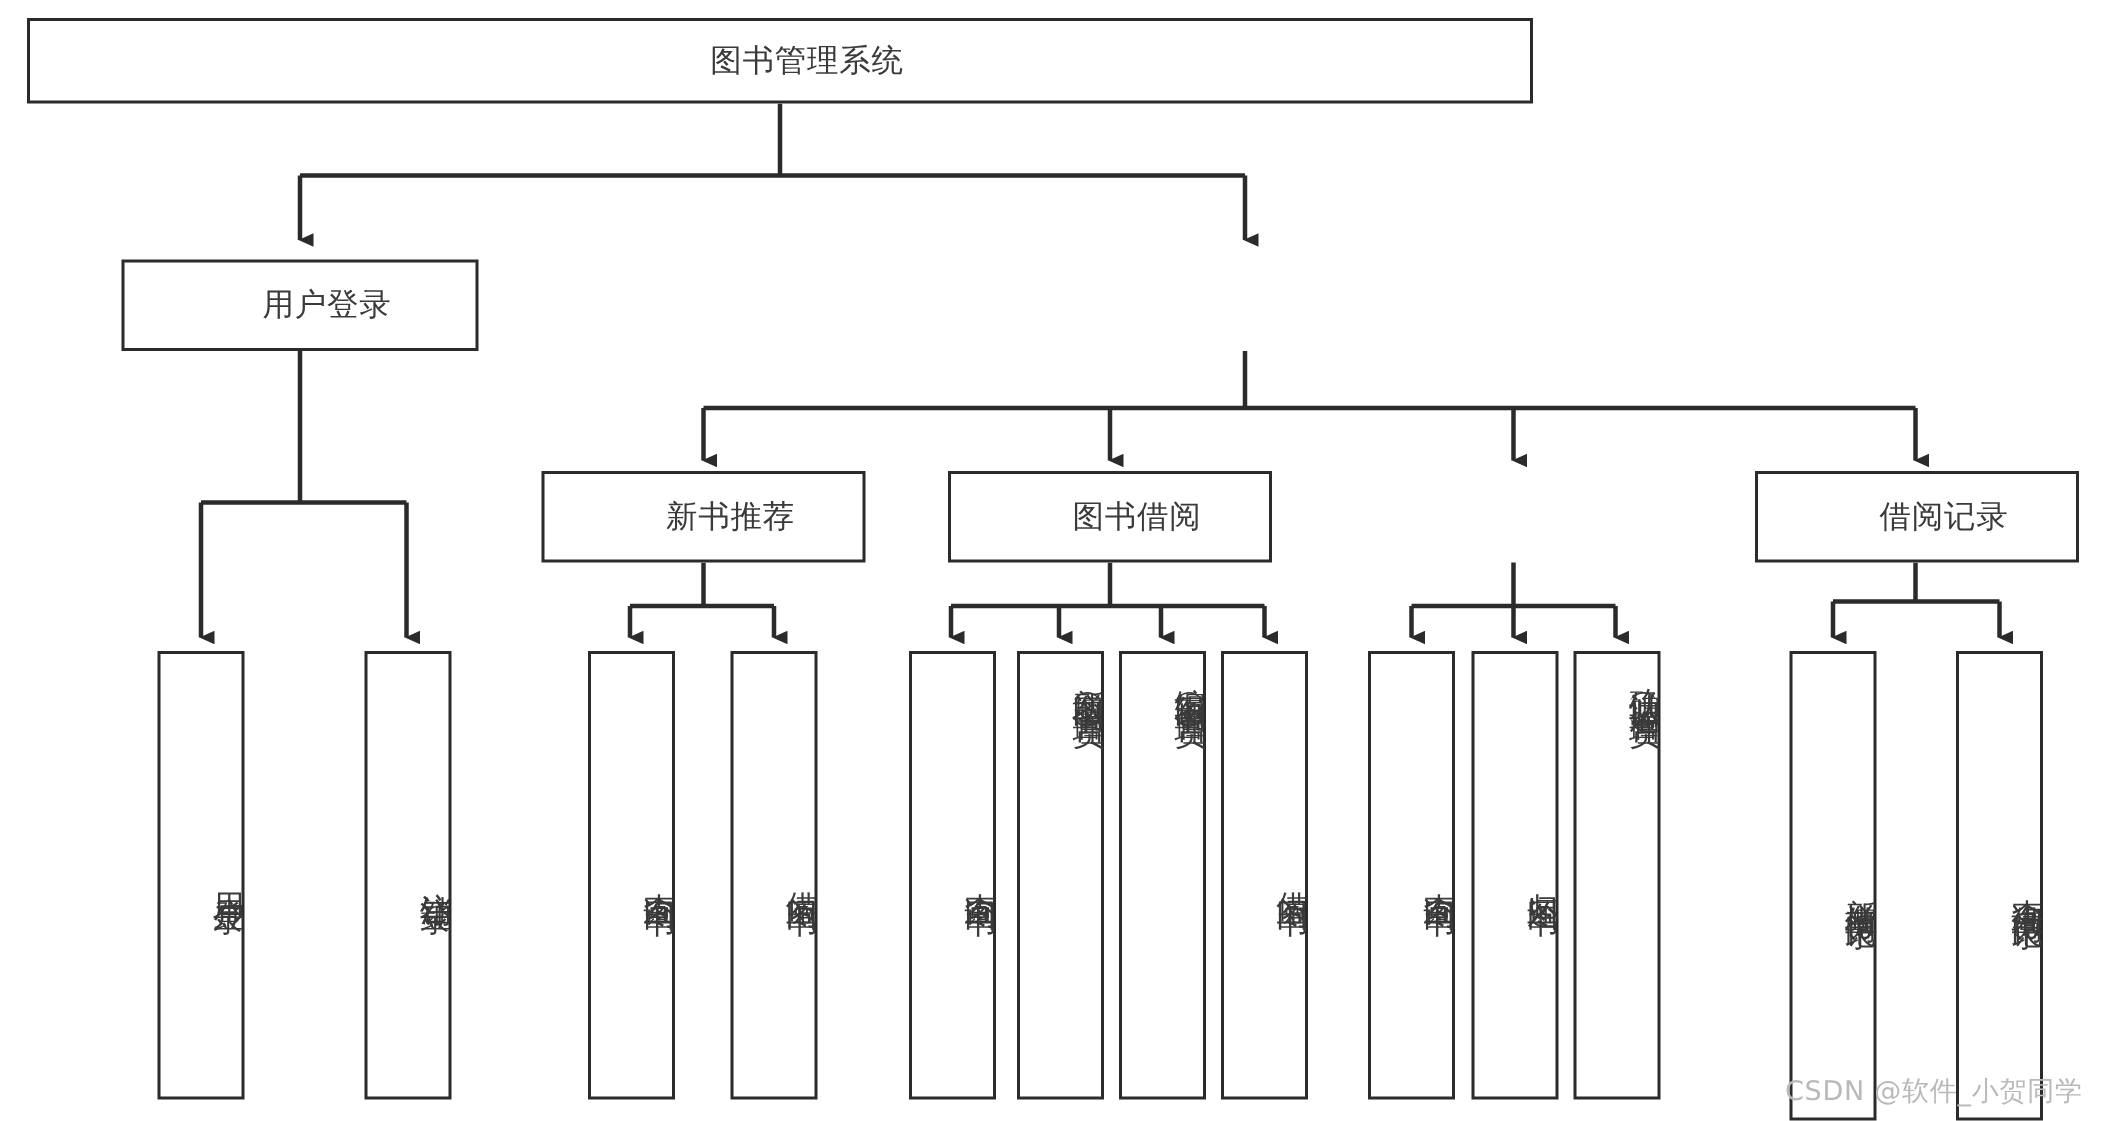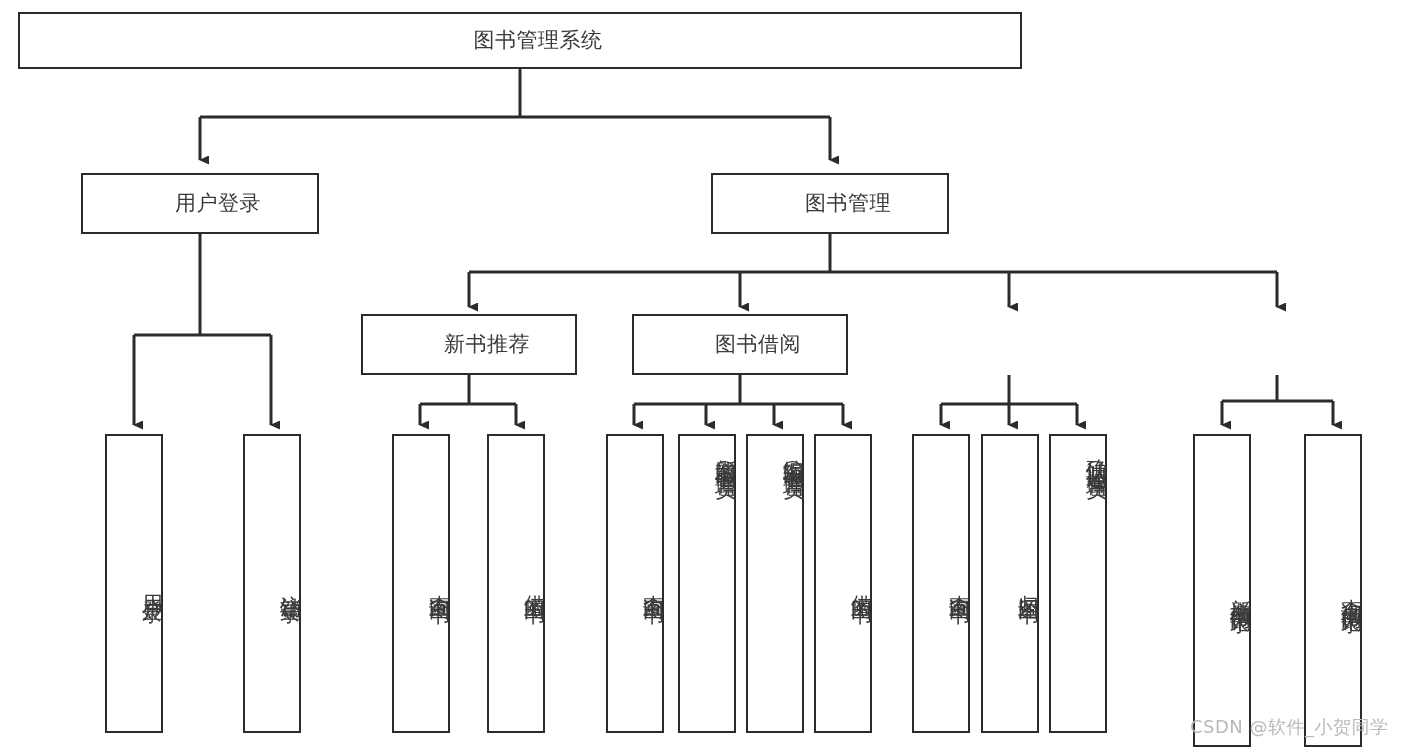--- a/index.html
+++ b/index.html
@@ -140,33 +140,33 @@
   </svg>
 
   <div class="node-box node-h" style="left:18px; top:12px; width:1004px; height:57px;">
     <span class="node-label">图书管理系统</span>
   </div>
 
   <div class="node-box node-h" style="left:81px; top:173px; width:238px; height:61px;">
     <span class="node-label">用户登录</span>
   </div>
 
-  <div class="node-box node-h" style="left:711px; top:173px; width:238px; height:61px;">
-    <span class="node-label">图书管理</span>
-  </div>
 
   <div class="node-box node-h" style="left:632px; top:314px; width:216px; height:61px;">
     <span class="node-label">图书借阅</span>
   </div>
 
   <div class="node-box node-h" style="left:361px; top:314px; width:216px; height:61px;">
     <span class="node-label">新书推荐</span>
   </div>
 
 
+  <div class="node-box node-h" style="left:1170px; top:314px; width:216px; height:61px;">
+    <span class="node-label">借阅记录</span>
+  </div>
 
   <div class="node-box node-v center-v" style="left:105px; top:434px; width:58px; height:299px;">
     <span class="node-label">用户登录</span>
   </div>
 
   <div class="node-box node-v center-v" style="left:243px; top:434px; width:58px; height:299px;">
     <span class="node-label">注销登录</span>
   </div>
 
   <div class="node-box node-v center-v" style="left:392px; top:434px; width:58px; height:299px;">

